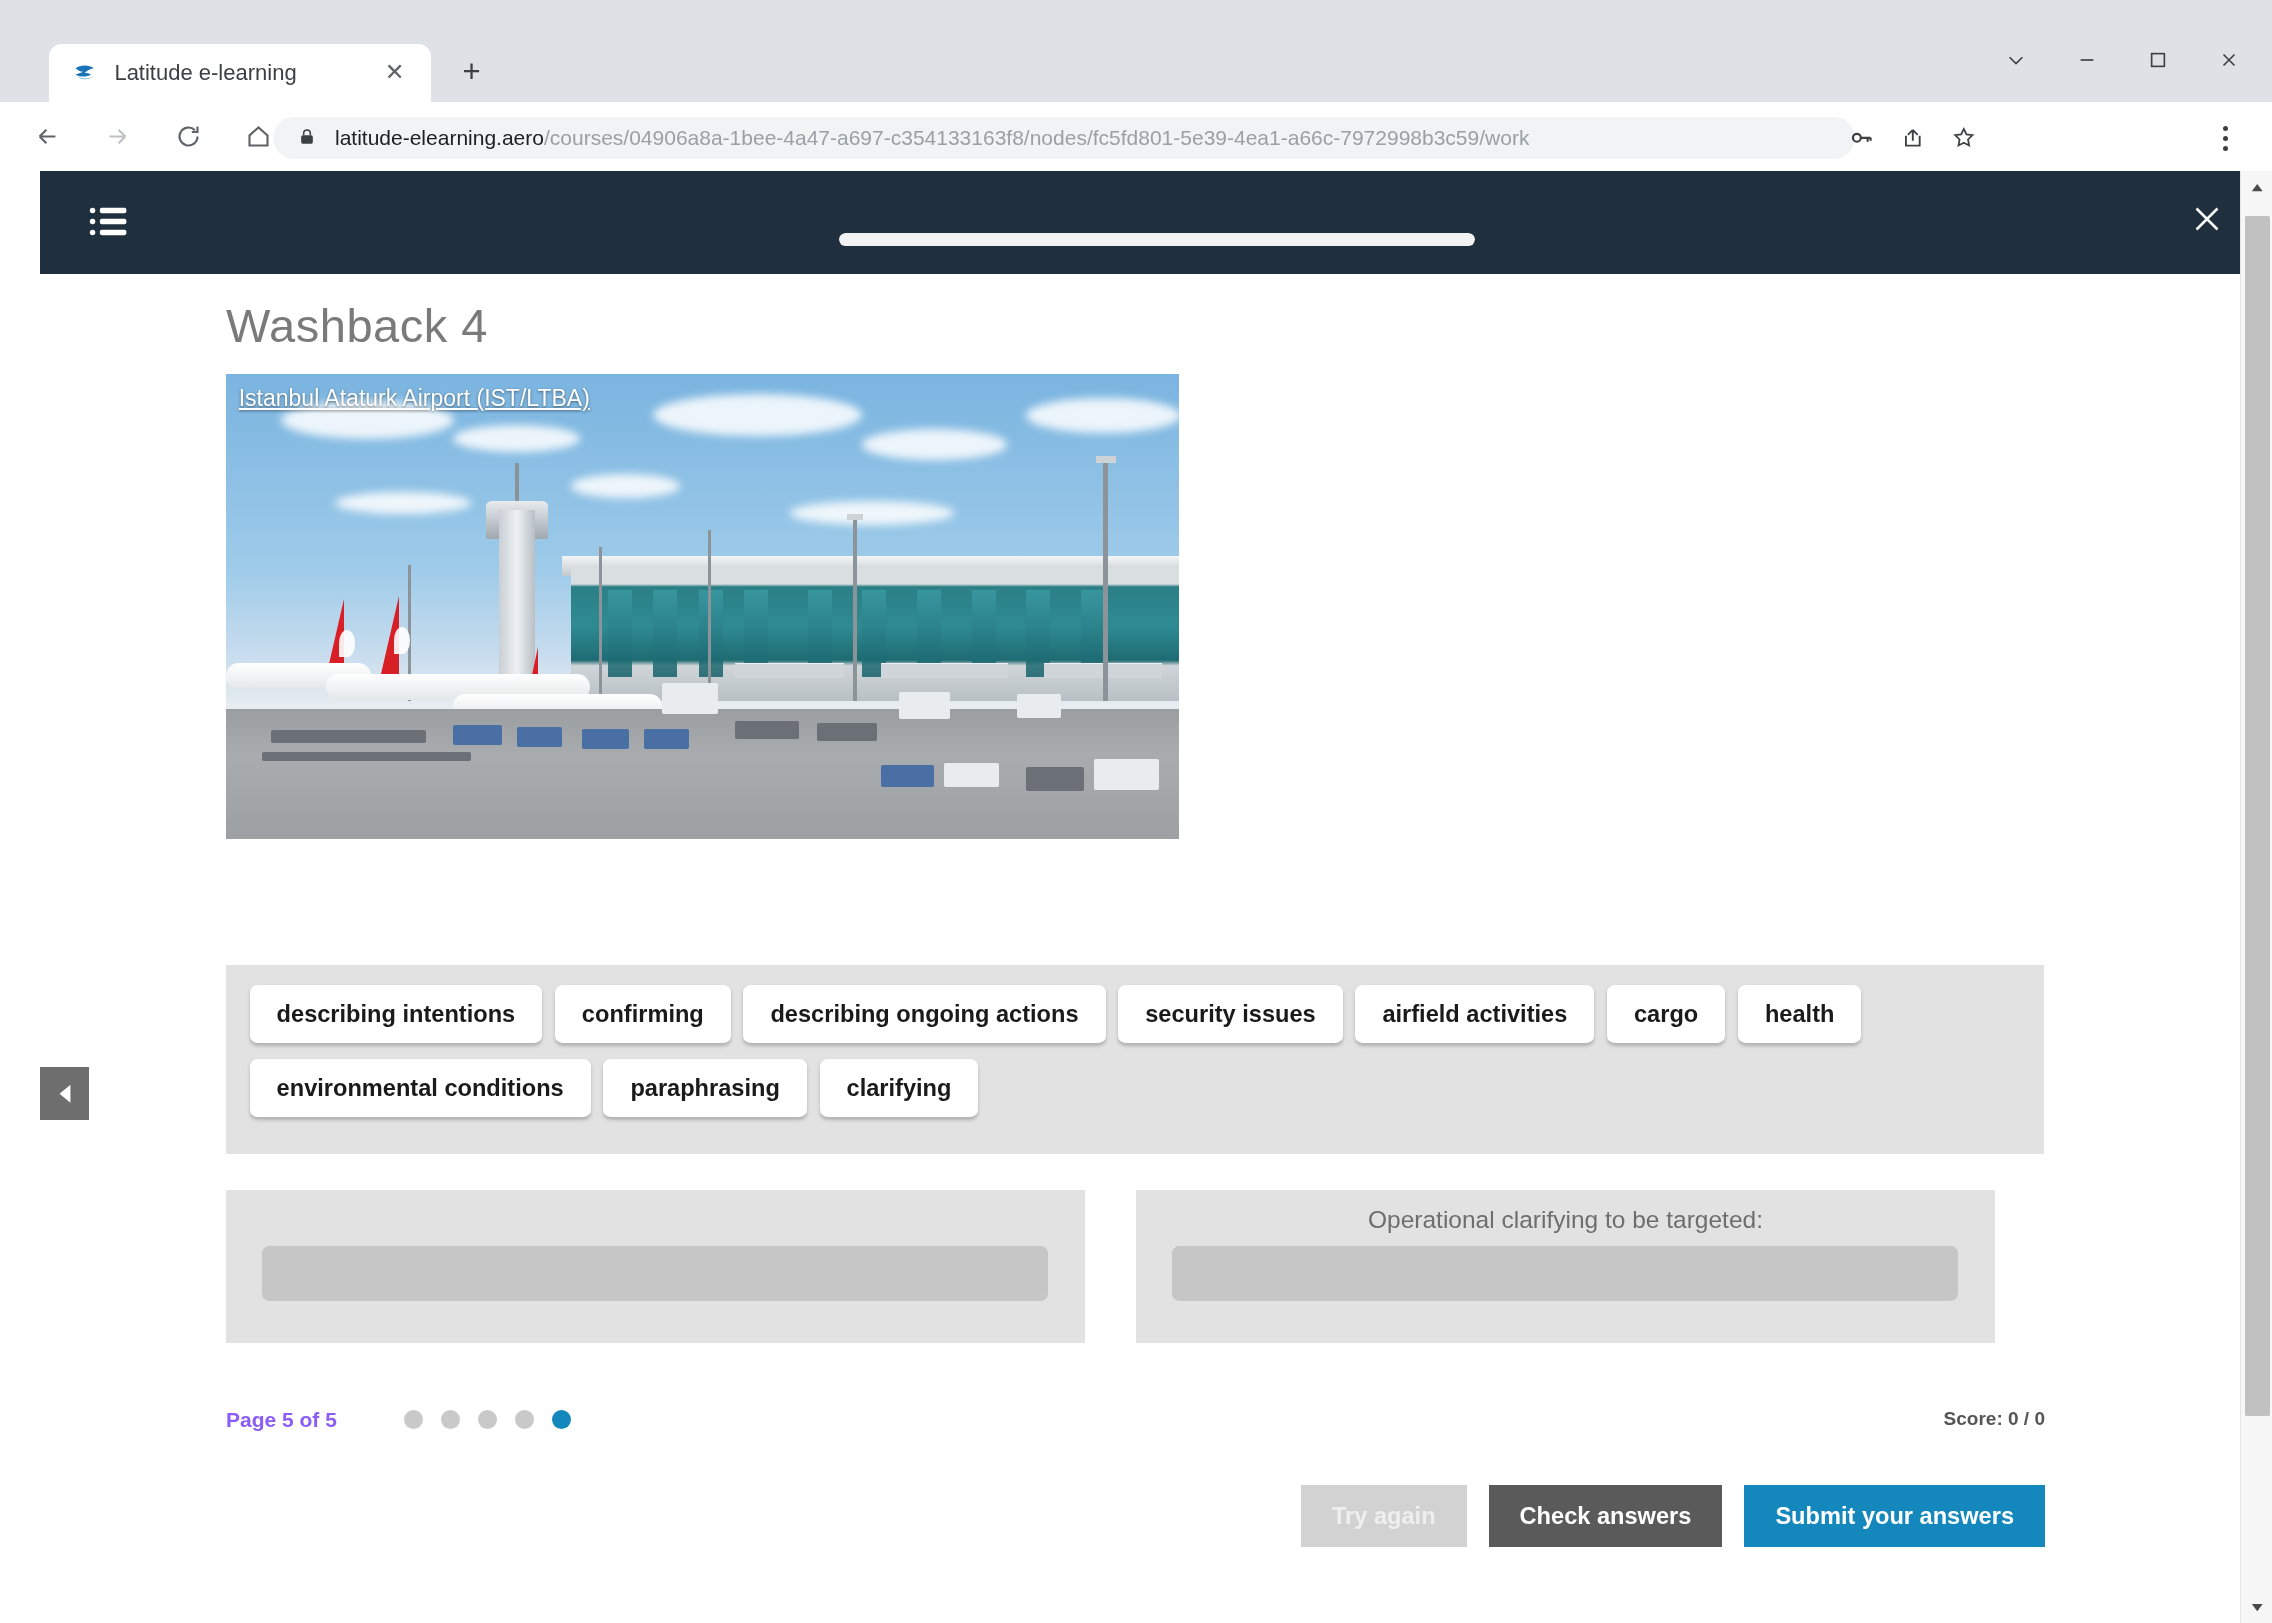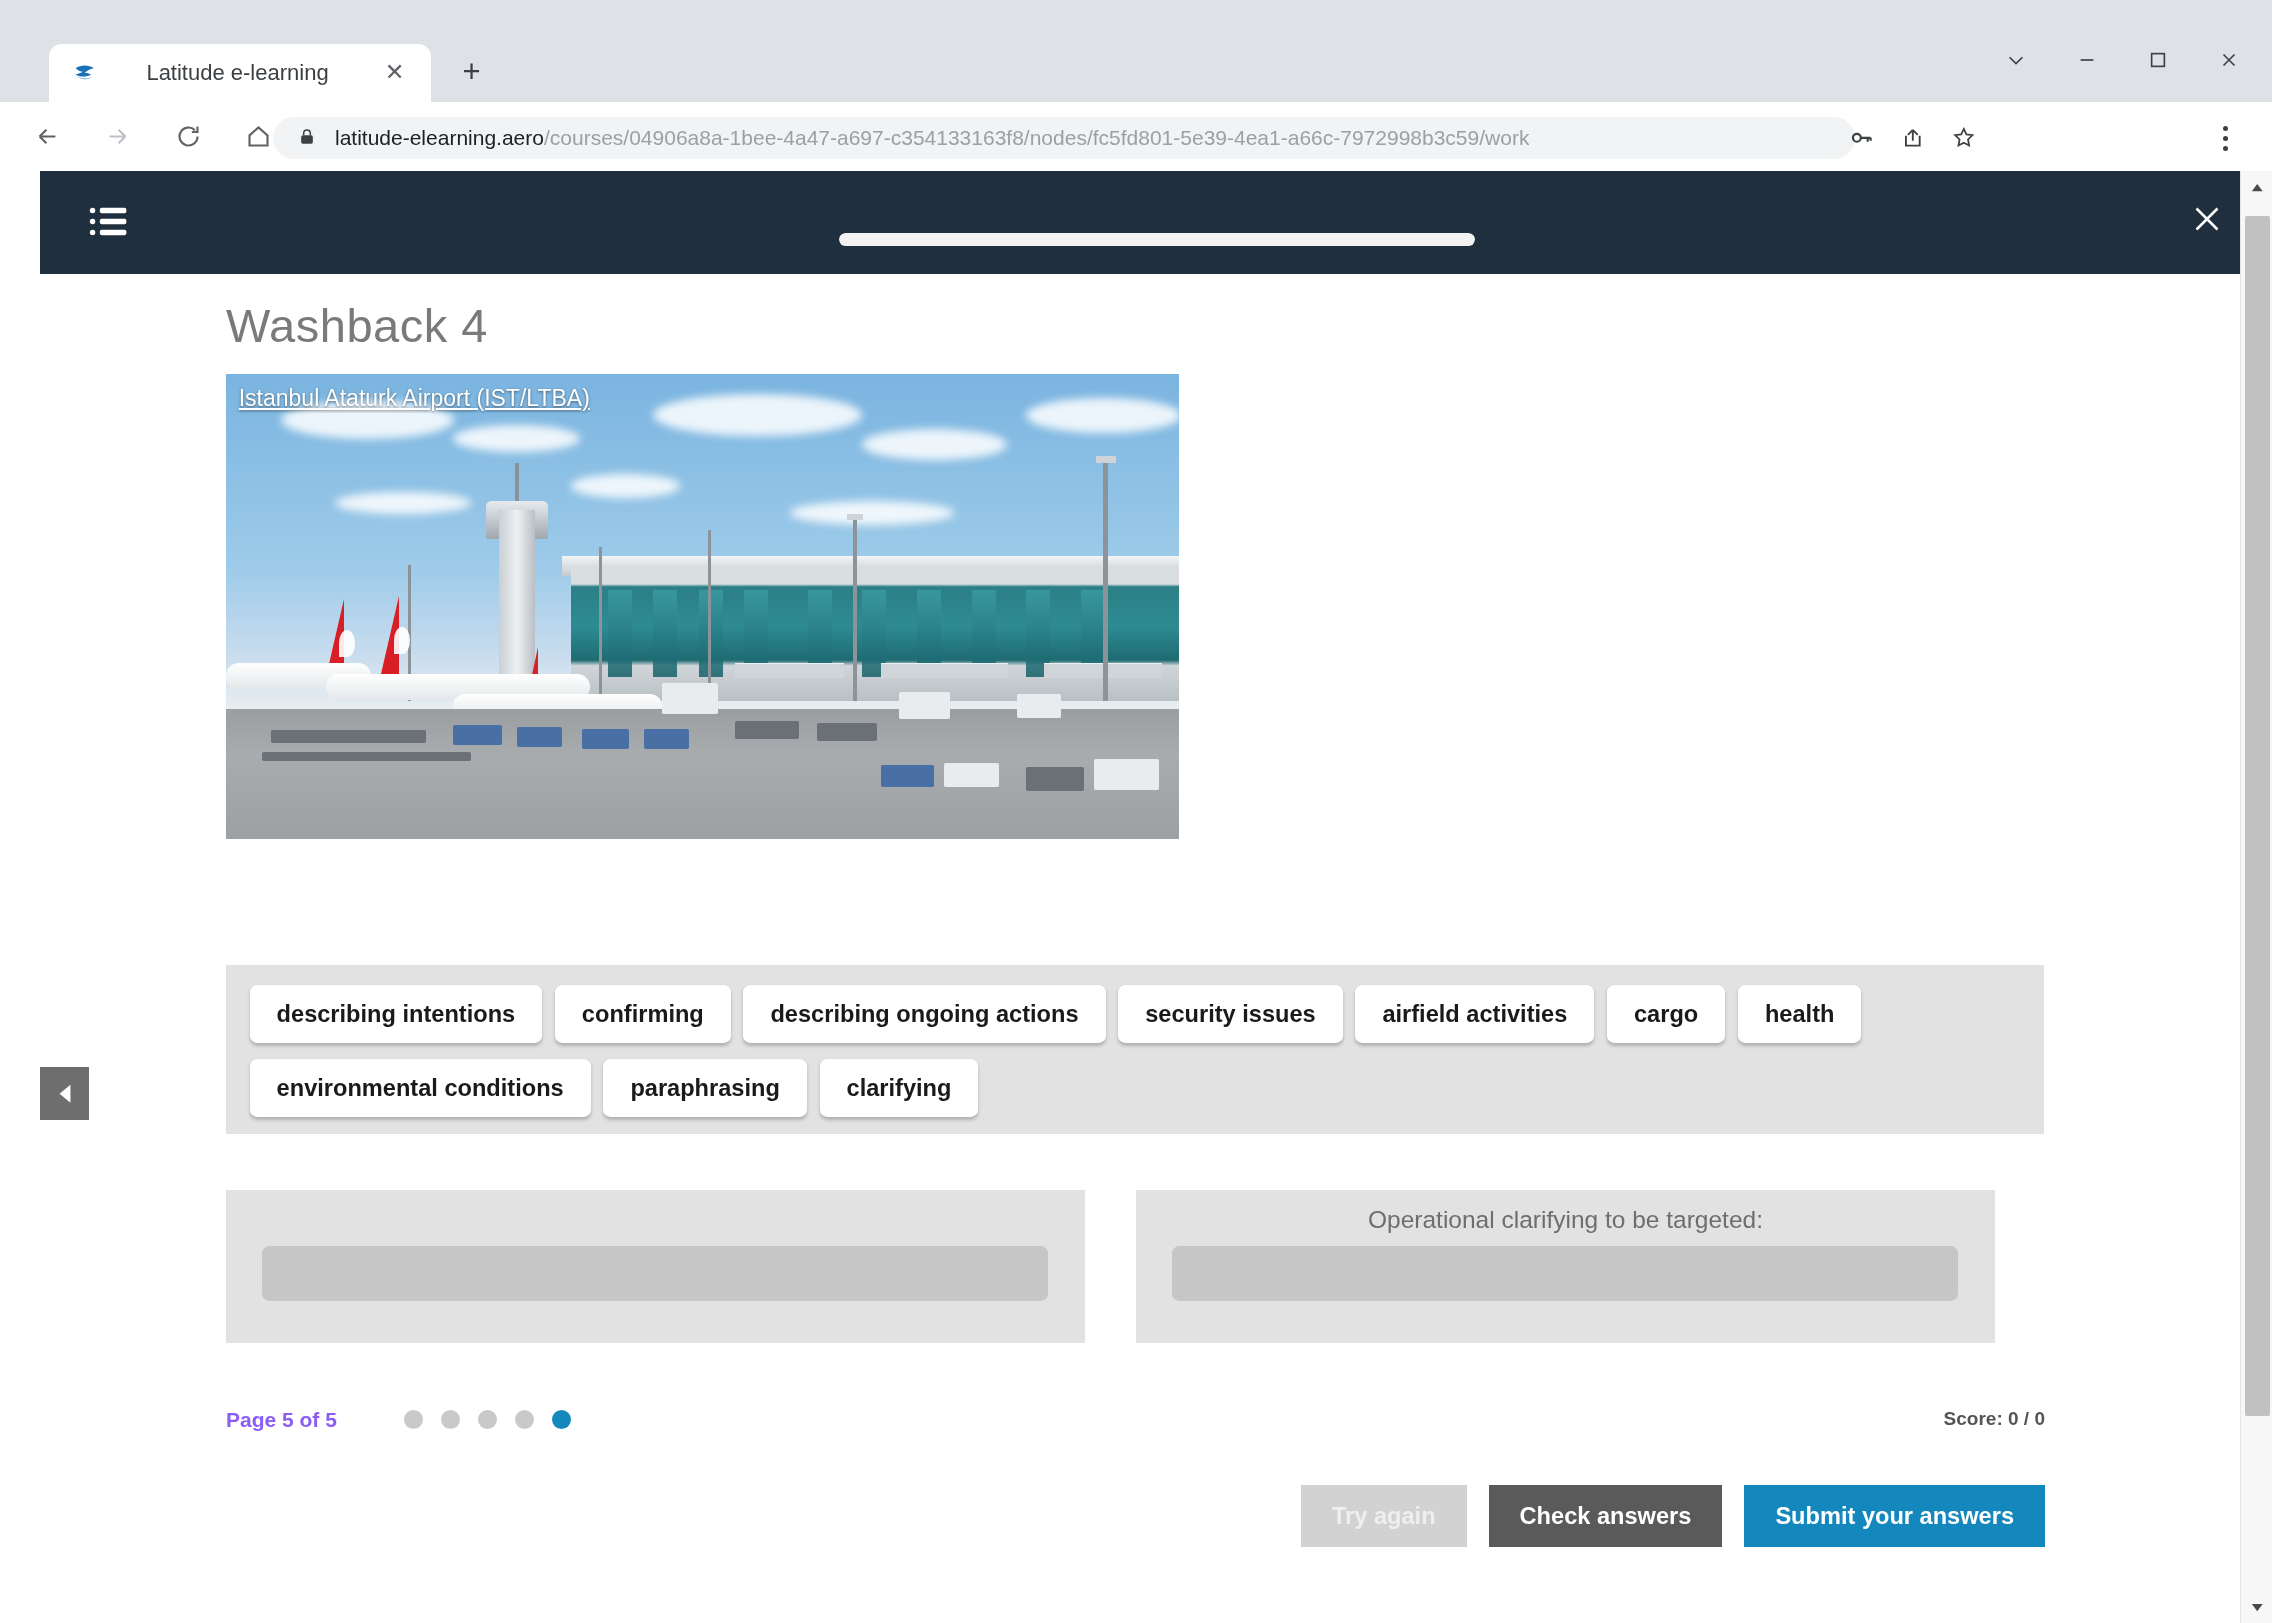--- a/index.html
+++ b/index.html
@@ -16,21 +16,21 @@
     background: #ffffff;
   }
   #titlebar {
     position: absolute; left: 0; top: 0; width: 2273px; height: 102px;
     background: #dee1e6;
   }
   #tab-strip {
     position: absolute; left: 49px; top: 44px; width: 382px; height: 58px;
     background: #ffffff;
     border-radius: 12.7px 12.7px 0 0;
-    display: flex; align-items: center; gap: 32px;
+    display: flex; align-items: center;
   }
   #tab-favicon {
     margin-left: 22px; width: 27px; height: 27px;
     display: flex; align-items: center; justify-content: center;
   }
   #tab-title {
     margin-left: 16.4px; font-size: 22px; color: #3c4043;
     white-space: nowrap; overflow: hidden; max-width: 227px;
   }
   #tab-close {
@@ -222,21 +222,21 @@
   }
 
   #instruction {
     position: absolute; left: 186px; top: 589px;
     font-size: 24.5px; font-weight: bold; color: #1a1a1a;
   }
 
   
   #chip-pool {
     position: absolute; left: 186px; top: 691px;
-    width: 1818px; height: 169px;
+    width: 1818px; height: 189px;
     background: #e2e2e2;
     padding: 20px 0 0 23.6px;
   }
   .chip {
     display: inline-flex; align-items: center; justify-content: center;
     height: 58px; padding: 0 27px; margin: 0 12.7px 16.4px 0;
     background: #ffffff; border-radius: 7.3px;
     box-shadow: 0 2.7px 3.6px rgba(0,0,0,.22);
     font-size: 23.6px; font-weight: bold; color: #1a1a1a;
     cursor: grab; vertical-align: top;

